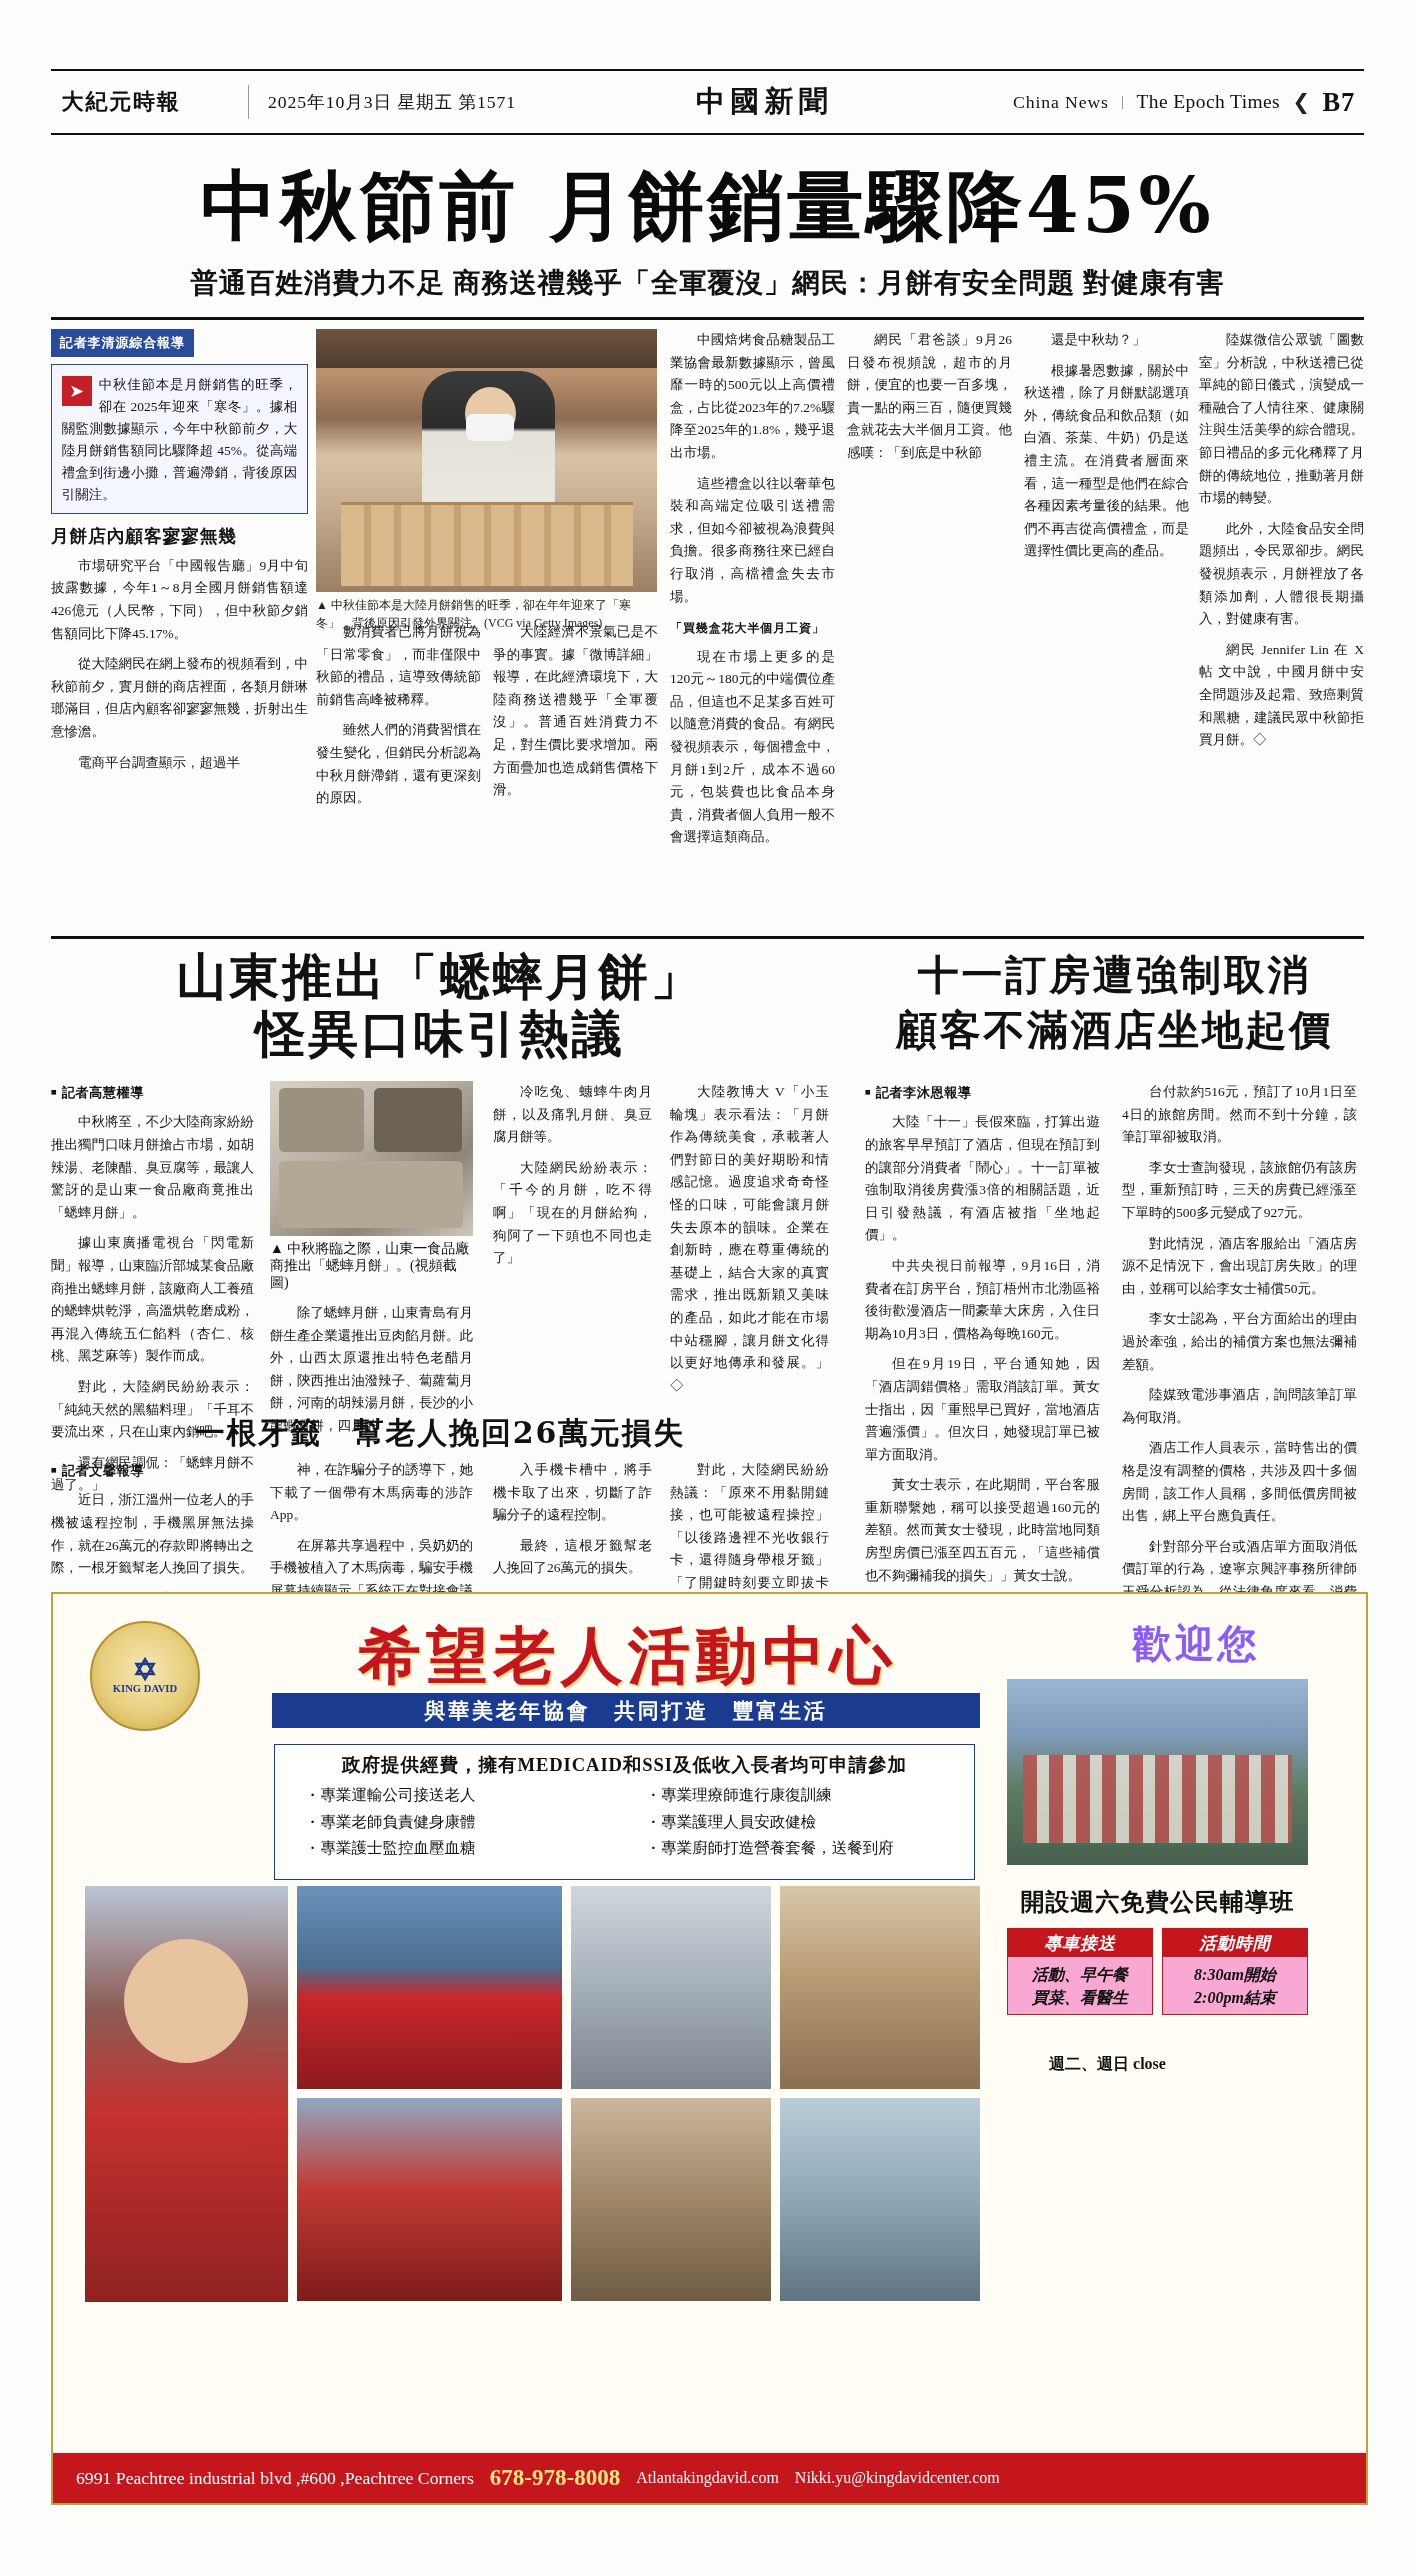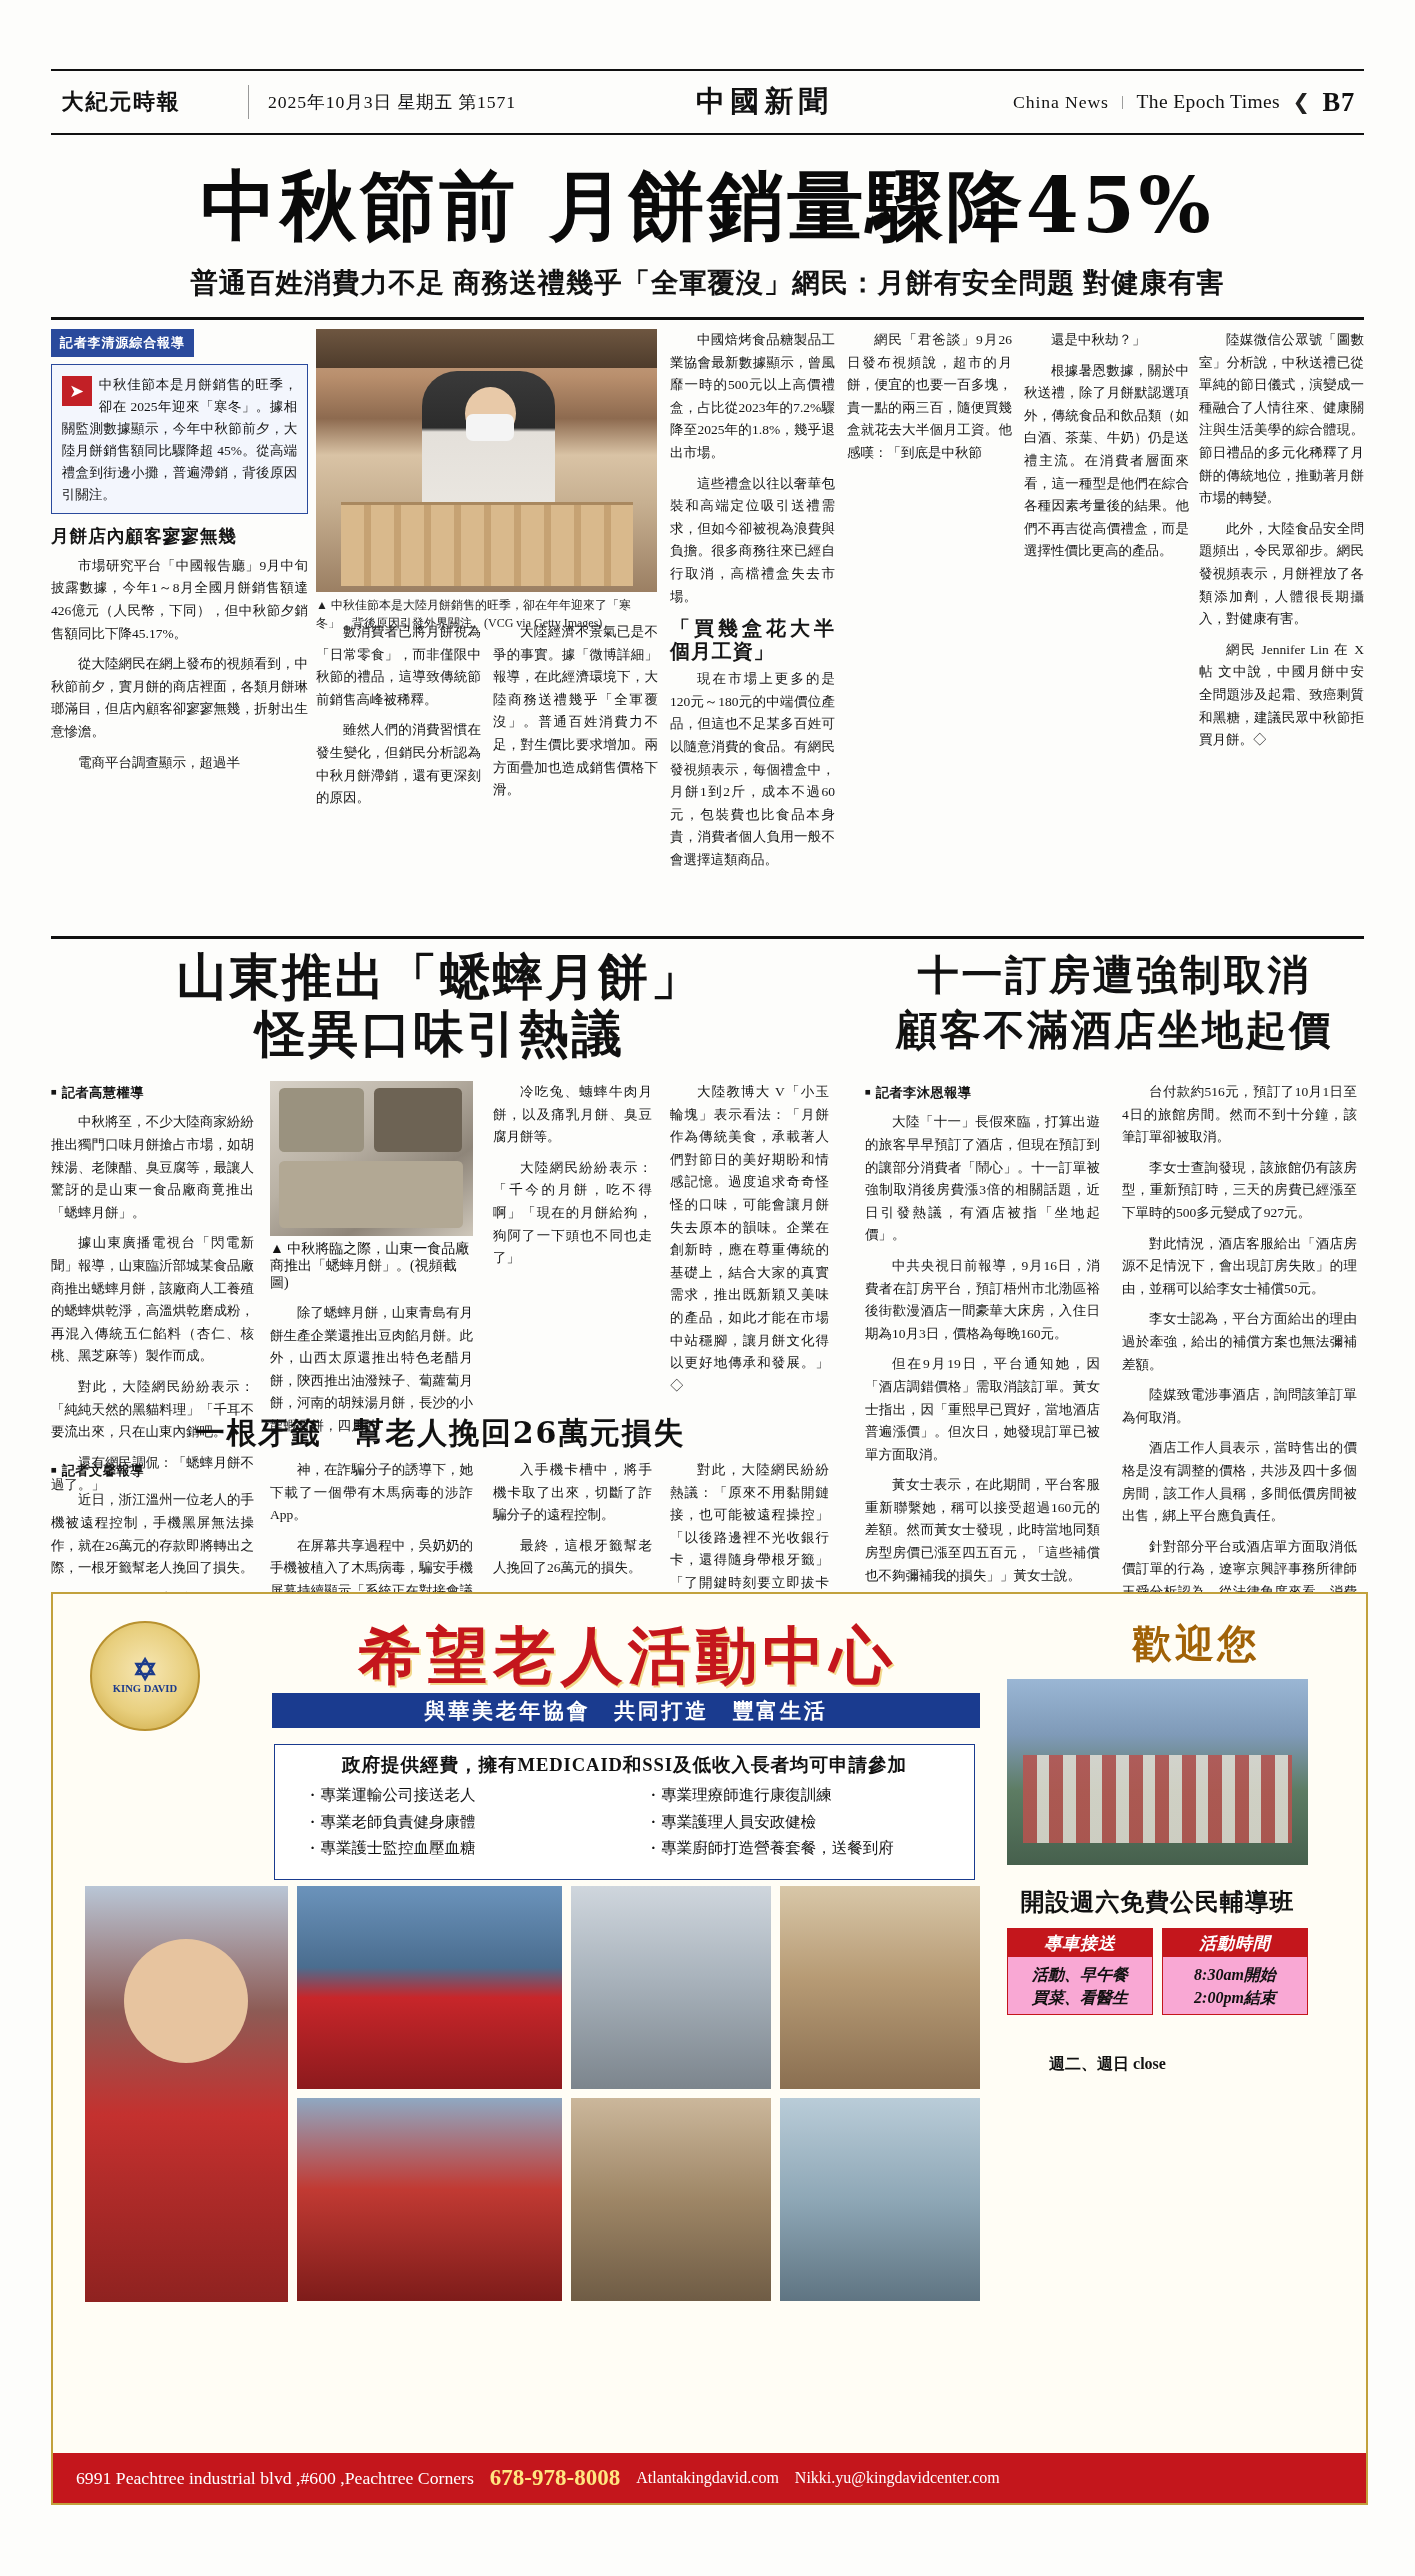--- a/index.html
+++ b/index.html
@@ -132,21 +132,21 @@
   }
   .caption{
     font-size:12px;line-height:17.7px;margin-top:5.3px;color:#222;
   }
   .c2{left:265px;top:292px;width:165px;}
   .c3{left:442px;top:292px;width:165px;}
   .c4{left:619px;top:0;width:165px;}
   .c5{left:796px;top:0;width:165px;}
   .c6{left:973px;top:0;width:165px;}
   .c7{left:1148px;top:0;width:165px;}
-  .small-h{font-size:20px;font-weight:bold;margin:8.8px 0 6.2px 0;letter-spacing:0.9px;}
+  .small-h{font-size:12px;font-weight:bold;margin:8.8px 0 6.2px 0;letter-spacing:0.9px;}
 
   
   .rule-mid{position:absolute;left:51px;top:936px;width:1313px;height:2.7px;background:#111;}
 
   
   .midsec{position:absolute;left:51px;top:948px;width:1313px;height:619px;}
   .mid-title{
     font-family:"DejaVu Serif",serif;
     font-weight:bold;font-size:50px;letter-spacing:2.7px;text-align:center;line-height:57px;
   }
@@ -175,21 +175,21 @@
   }
   .ad-inner{position:absolute;left:0;top:0;right:0;bottom:0;}
   .ad-title{
     position:absolute;left:186px;top:19.5px;width:778px;text-align:center;
     font-family:"DejaVu Serif",serif;font-weight:bold;font-size:62px;letter-spacing:5.3px;
     color:#c4161c;
     text-shadow:1.8px 1.8px 0 #f2d98b;
   }
   .ad-welcome{
     position:absolute;right:106px;top:23px;
-    font-family:"DejaVu Serif",serif;font-weight:bold;font-size:39px;color:#a16207;letter-spacing:3.5px;
+    font-family:"DejaVu Serif",serif;font-weight:bold;font-size:39px;color:#8b5cf6;letter-spacing:3.5px;
   }
   .ad-seal{
     position:absolute;left:37px;top:26.5px;width:106px;height:106px;border-radius:50%;
     background:radial-gradient(circle at 50% 45%,#f7e7b4 0%,#e8cf7e 55%,#c8a23a 100%);
     border:2.7px solid #b8912f;display:flex;align-items:center;justify-content:center;
     flex-direction:column;color:#1c3b8b;font-weight:bold;font-size:10.6px;text-align:center;
   }
   .ad-seal .star{font-size:30px;color:#1c3b8b;line-height:26.5px;}
   .ad-band{
     position:absolute;left:219px;top:99px;width:708px;height:35px;background:#1a3b8f;

